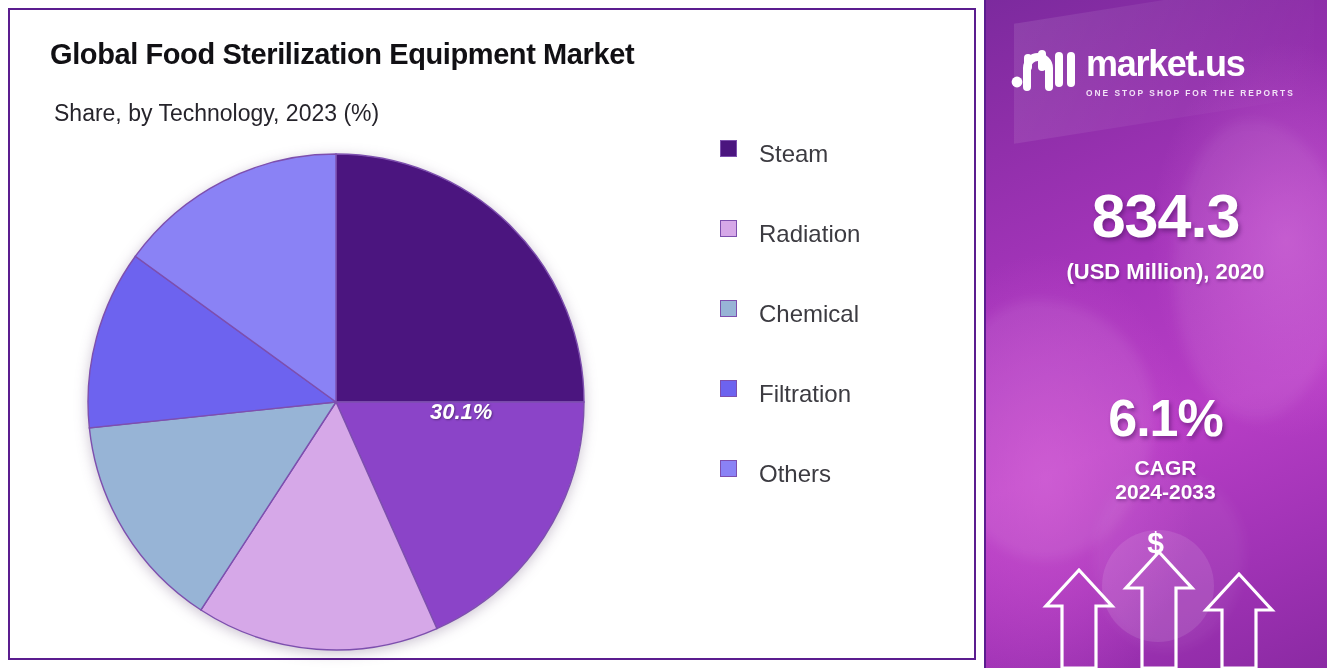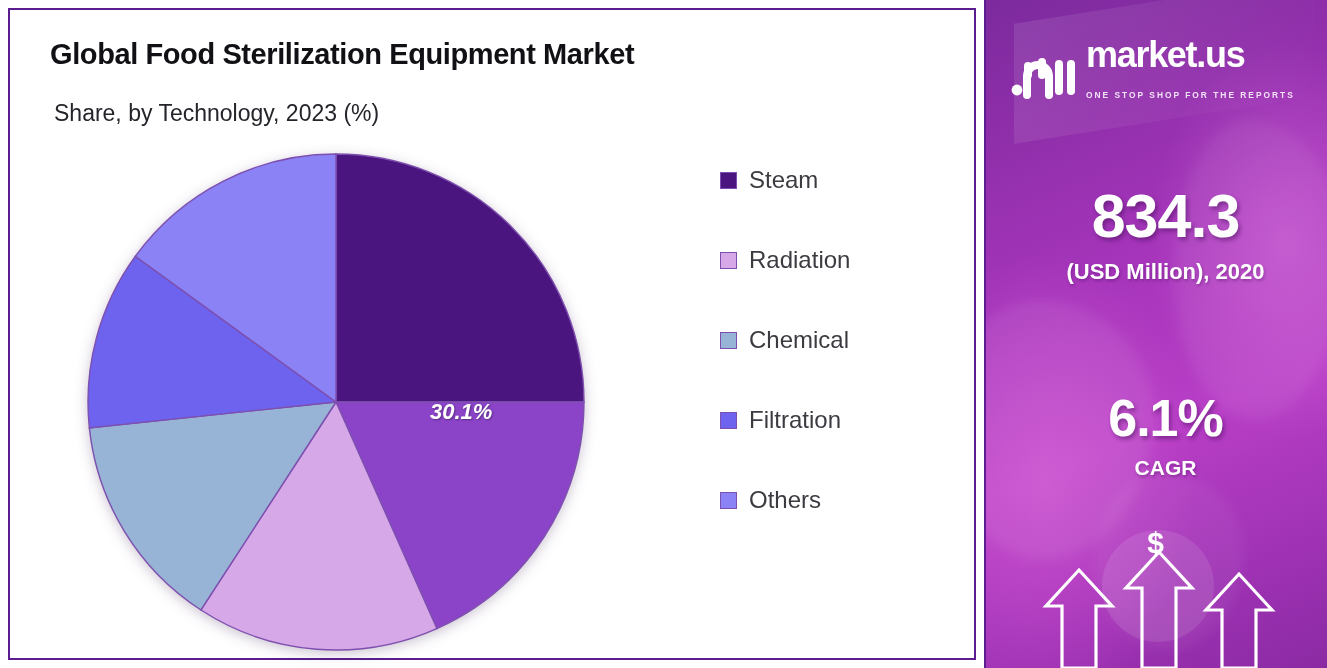--- a/index.html
+++ b/index.html
@@ -80,22 +80,22 @@
   }
 
   
   .legend {
     position: absolute;
     left: 710px; top: 130px;
     width: 240px;
   }
   .legend-item {
     display: flex;
-    align-items: center;
     height: 80px;
+    gap: 10px;
   }
   .legend-swatch {
     width: 17px; height: 17px;
     border: 1px solid #7d4fae;
     margin-right: 12px;
     flex: 0 0 auto;
   }
   .legend-label {
     font-size: 24px;
     font-weight: 400;
@@ -135,34 +135,34 @@
     left: 30px; top: 0;
     background: linear-gradient(110deg, rgba(255,255,255,0.10), rgba(255,255,255,0));
     transform: skewY(-9deg);
   }
 
   
   .logo-row {
     position: absolute;
     left: 26px; top: 46px;
     display: flex;
-    align-items: flex-end;
+    align-items: flex-start;
     height: 54px;
   }
   .logo-mark { width: 66px; height: 46px; flex: 0 0 auto; margin-right: 10px; }
   .logo-text-block { display: flex; flex-direction: column; }
   .logo-word {
     font-size: 36px;
     font-weight: 700;
     color: #ffffff;
     letter-spacing: -1.3px;
     line-height: 1;
   }
   .logo-tag {
-    margin-top: 17px;
+    margin-top: 6px;
     font-size: 8.4px;
     font-weight: 700;
     color: #f2e2f7;
     letter-spacing: 2.0px;
     white-space: nowrap;
   }
 
   
   .stat-block { position: absolute; width: 343px; text-align: center; padding-left: 20px; }
   .stat-1 { top: 186px; }
@@ -286,20 +286,21 @@
       <div class="stat-big">834.3</div>
       <div class="stat-cap">
         <div>(USD Million), 2020</div>
       </div>
     </div>
 
     <div class="stat-block stat-2">
       <div class="stat-big smaller">6.1%</div>
       <div class="stat-cap tight">
         <div>CAGR</div>
+        <div>2024-2033</div>
       </div>
     </div>
 
     <div class="bottom-art">
       <div class="coin-circle"></div>
       <div class="dollar-glyph">$</div>
       <svg width="343" height="180" viewBox="0 0 343 180" style="position:absolute;left:0;top:0">
         <path d="M78 180 L78 118 L62 118 L95 82 L128 118 L112 118 L112 180 Z" fill="none" stroke="#ffffff" stroke-width="3.2"></path>
         <path d="M158 180 L158 100 L142 100 L175 64 L208 100 L192 100 L192 180 Z" fill="none" stroke="#ffffff" stroke-width="3.2"></path>
         <path d="M238 180 L238 122 L222 122 L255 86 L288 122 L272 122 L272 180 Z" fill="none" stroke="#ffffff" stroke-width="3.2"></path>

